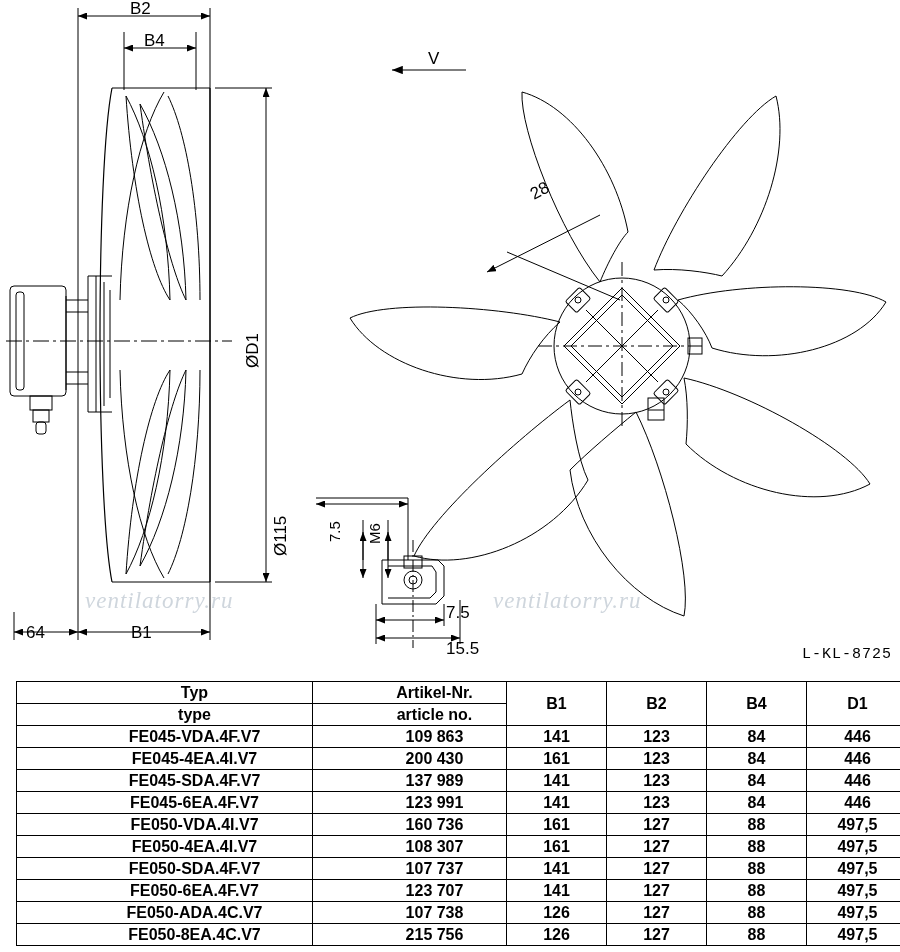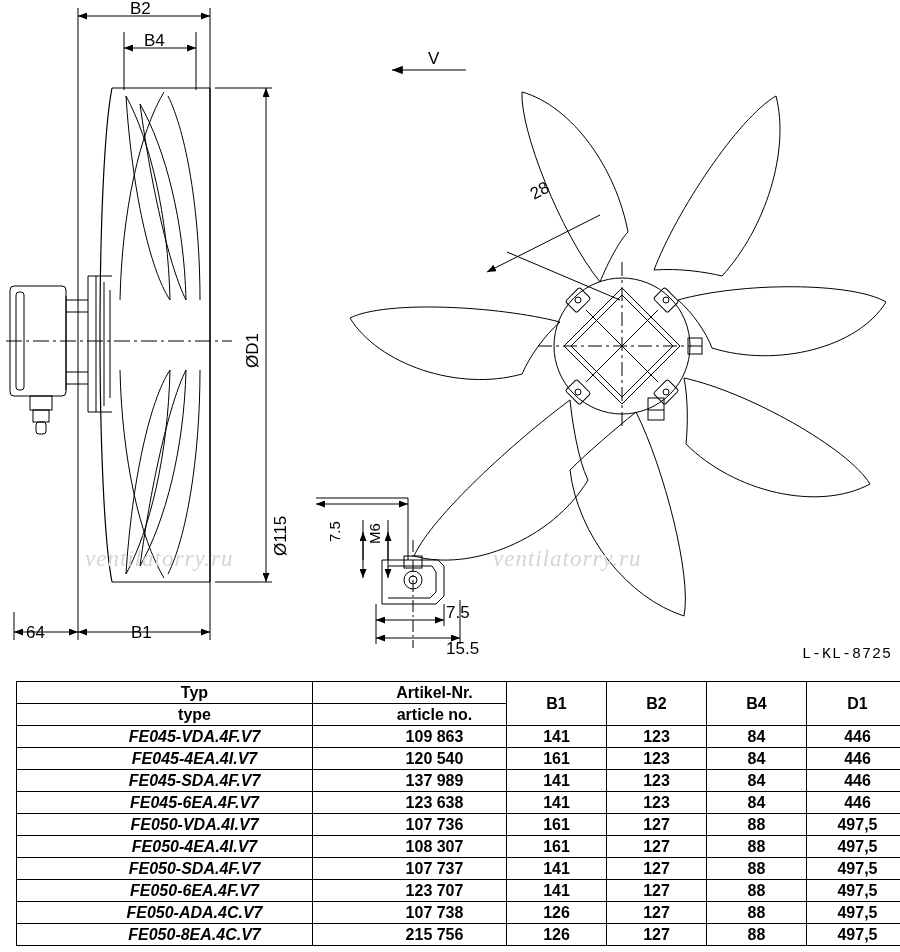--- a/index.html
+++ b/index.html
@@ -32,20 +32,21 @@
   }
   .wm {
     position: absolute;
     font-family: "Liberation Serif", serif;
     font-style: italic;
     font-size: 23px;
     color: #cfd6dd;
     letter-spacing: 1px;
     user-select: none;
     white-space: nowrap;
+    margin-top: 42px;
   }
   #wm1 { left: 85px; top: 546px; }
   #wm2 { left: 493px; top: 546px; }
 
   #dwgcode {
     position: absolute;
     right: 8px;
     top: 646px;
     font-family: "Liberation Mono", monospace;
     font-size: 15px;
@@ -77,21 +78,20 @@
   #spec-table col.c-d1  { width: 102px; }
 
   .hdr-typ, .hdr-art { text-align: left; }
   .hdr-typ { padding-left: 60px !important; }
   .hdr-art { padding-left: 50px !important; }
   .it { font-weight: bold; }
 
   td.typ {
     text-align: left;
     padding-left: 60px !important;
-    font-style: italic;
   }
   td.art {
     text-align: left;
     padding-left: 50px !important;
     margin-top: 20px;
   }
   tr.highlight td {
     border-top: 2px solid #1b9ad6;
     border-bottom: 2px solid #1b9ad6;
   }
@@ -281,45 +281,45 @@
       <tr>
         <td class="typ">FE045-VDA.4F.V7</td>
         <td class="art">109 863</td>
         <td>141</td>
         <td>123</td>
         <td>84</td>
         <td>446</td>
       </tr>
       <tr>
         <td class="typ">FE045-4EA.4I.V7</td>
-        <td class="art">120 540</td>
+        <td class="art">200 430</td>
         <td>161</td>
         <td>123</td>
         <td>84</td>
         <td>446</td>
       </tr>
       <tr>
         <td class="typ">FE045-SDA.4F.V7</td>
         <td class="art">137 989</td>
         <td>141</td>
         <td>123</td>
         <td>84</td>
         <td>446</td>
       </tr>
       <tr>
         <td class="typ">FE045-6EA.4F.V7</td>
-        <td class="art">123 638</td>
+        <td class="art">123 991</td>
         <td>141</td>
         <td>123</td>
         <td>84</td>
         <td>446</td>
       </tr>
       <tr class="highlight">
         <td class="typ">FE050-VDA.4I.V7</td>
-        <td class="art">107 736</td>
+        <td class="art">160 736</td>
         <td>161</td>
         <td>127</td>
         <td>88</td>
         <td>497,5</td>
       </tr>
       <tr>
         <td class="typ">FE050-4EA.4I.V7</td>
         <td class="art">108 307</td>
         <td>161</td>
         <td>127</td>

